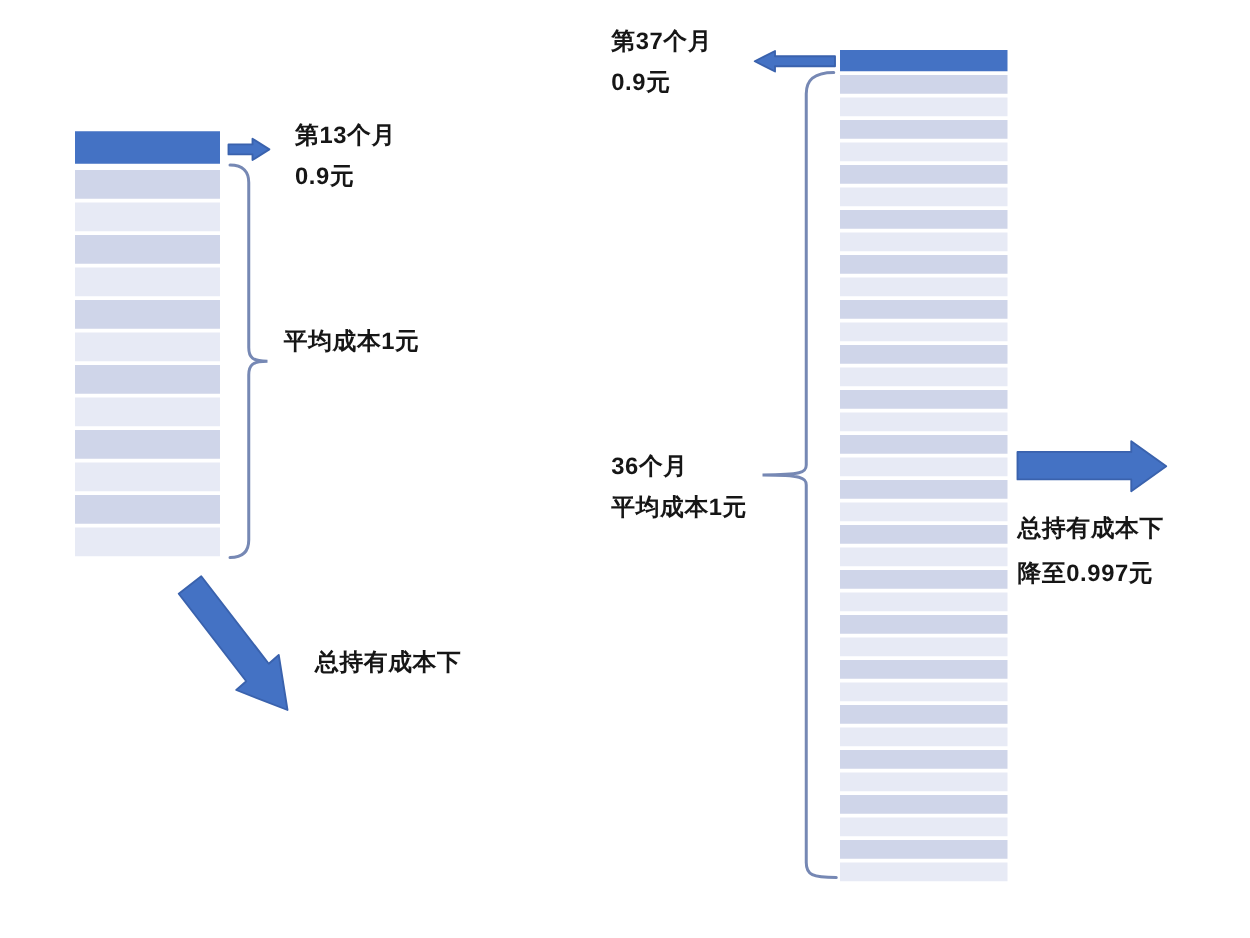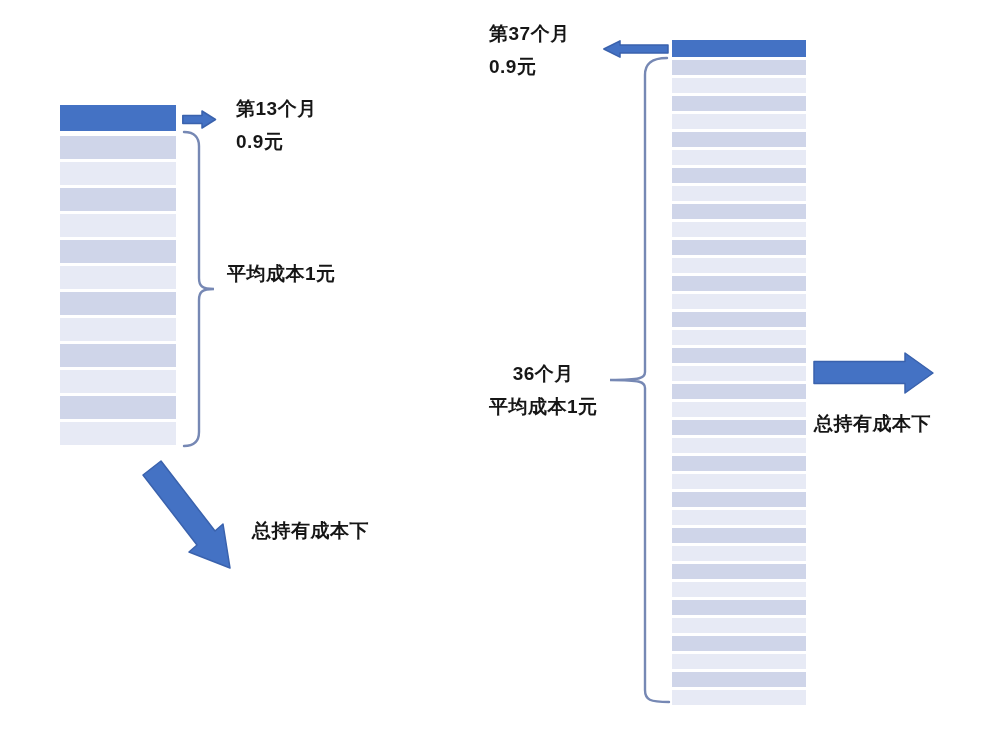--- a/index.html
+++ b/index.html
@@ -135,27 +135,28 @@
         <div class="bar"></div>
         <div class="bar"></div>
         <div class="bar"></div>
         <div class="bar"></div>
       </div>
 
     <svg class="abs" style="left:135px;top:55px;" width="65" height="650" viewBox="0 0 65 650">
       <path class="brace-stroke" d="M 62,3 C 45,3 40,10 40,20 L 40,317 C 40,323 36,325 5,325 C 36,325 40,327 40,333 L 40,635 C 40,645 45,647 64,647"></path>
     </svg>
 
-    <div class="abs annotation" style="left:19px;top:357px;text-align:center;">
+    <div class="abs annotation" style="left:19px;top:357px;">
       <div>36个月</div>
       <div>平均成本1元</div>
     </div>
 
     <svg class="abs" style="left:343px;top:352px;" width="122" height="42" viewBox="0 0 122 42">
       <polygon class="arrow-fill" points="1,9.5 92,9.5 92,1 120,21 92,41 92,31.5 1,31.5"></polygon>
     </svg>
 
     <div class="abs annotation" style="left:344px;top:406px;line-height:36px;">
       <div>总持有成本下</div>
+      <div>降至0.997元</div>
     </div>
   </div>
 
 </div>
 
 </body></html>

